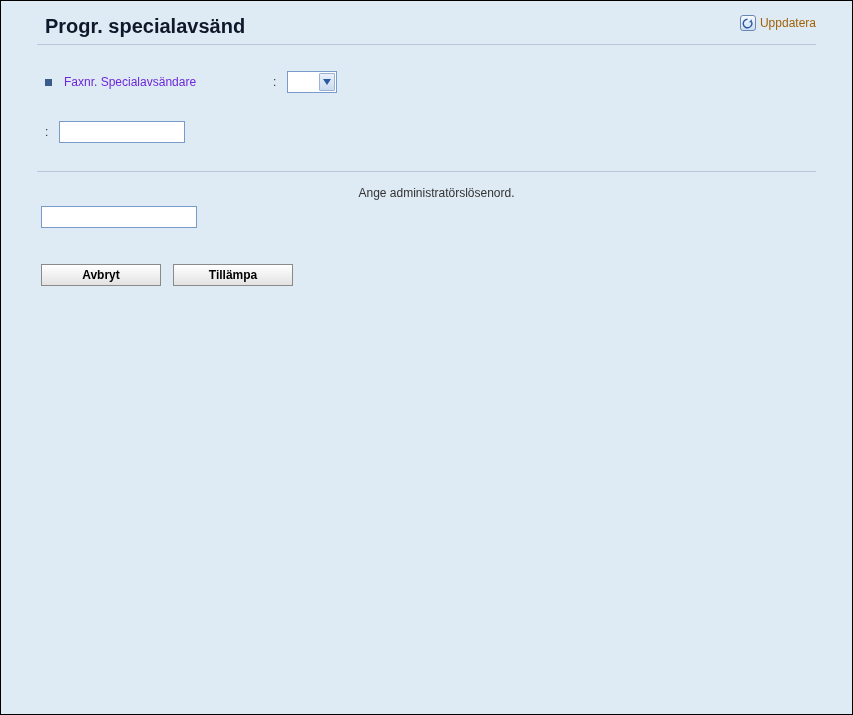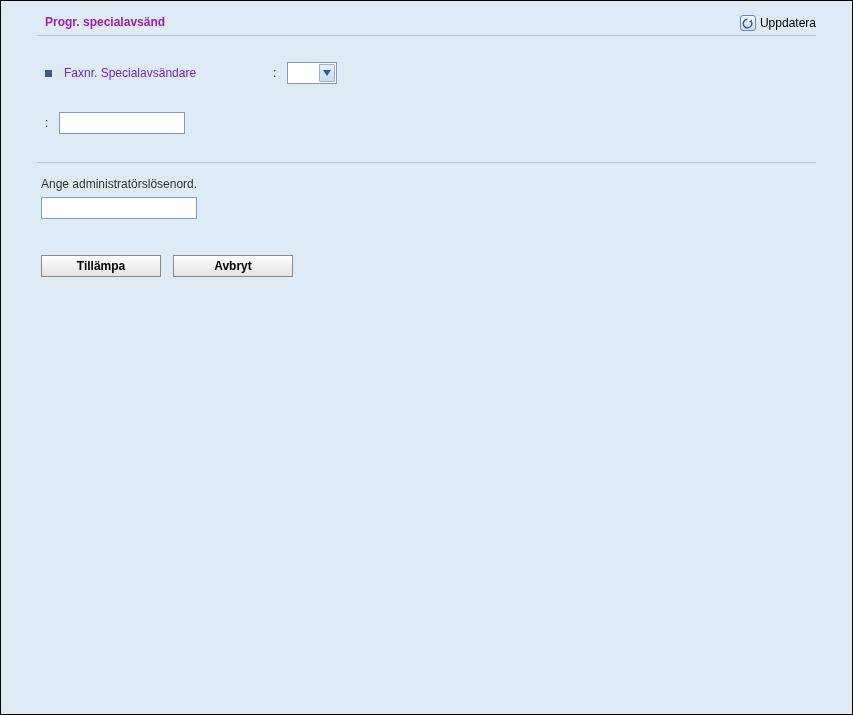--- a/index.html
+++ b/index.html
@@ -16,30 +16,30 @@
     font-size: 12px;
     color: #333;
     padding: 10px 36px 0 36px;
     position: relative;
   }
   .header-row {
     position: relative;
     margin-top: 4px;
   }
   .page-title {
-    font-size: 12px;
+    font-size: 20px;
     font-weight: bold;
-    color: #a21caf;
+    color: #0f172a;
     margin: 0 0 6px 8px;
   }
   .refresh-link {
     position: absolute;
     right: 0;
     top: 0;
-    color: #000000;
+    color: #a16207;
     font-size: 12px;
     text-decoration: none;
     display: flex;
     align-items: center;
     gap: 4px;
     cursor: pointer;
   }
   .refresh-icon {
     width: 16px;
     height: 16px;
@@ -118,22 +118,23 @@
     background: #fff;
     padding: 2px 4px;
     font-size: 12px;
   }
   .section-divider {
     border: none;
     border-top: 1px solid #b6c8d9;
     margin: 8px 0 14px 0;
   }
   .pw-label {
-    margin: 0 0 6px 4px;
+    margin: 0 0 6px 20px;
     color: #333;
+    text-align: center;
   }
   .pw-input {
     margin-left: 4px;
     width: 156px;
     height: 22px;
     border: 1px solid #7a9ac9;
     background: #fff;
     padding: 2px 4px;
     font-size: 12px;
   }
@@ -195,18 +196,18 @@
   <span class="colon">:</span>
   <input type="text" class="text-input" value="" style="">
 </div>
 
 <hr class="section-divider">
 
 <div class="pw-label">Ange administratörslösenord.</div>
 <input type="password" class="pw-input" value="" style="">
 
 <div class="button-row">
+  <button class="btn">Avbryt</button>
   <button class="btn">Tillämpa</button>
-  <button class="btn">Avbryt</button>
 </div>
 
 
 
 
 </body></html>

